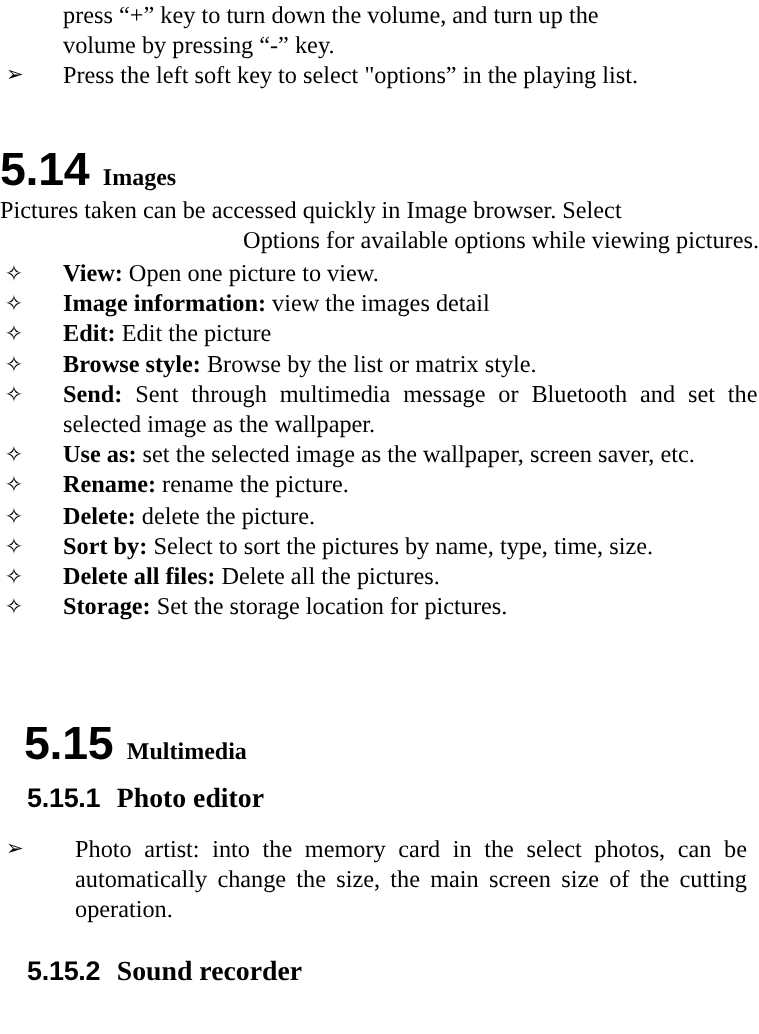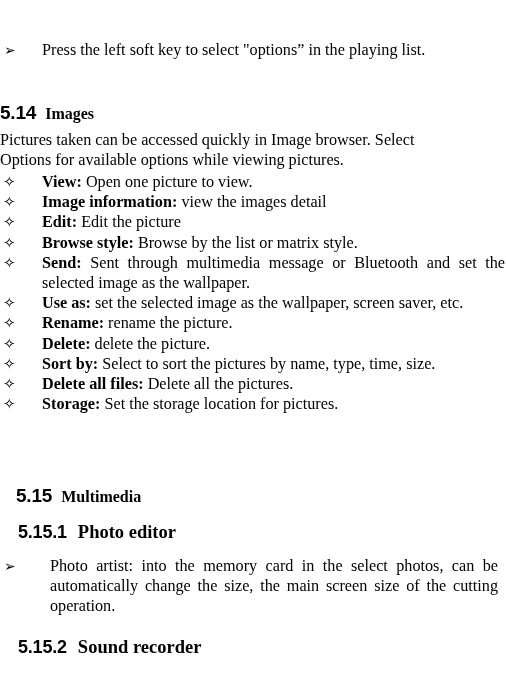--- a/index.html
+++ b/index.html
@@ -94,21 +94,21 @@
   
   .h2 {
     margin: 0;
     font-size: 0;
     line-height: 30px;
     white-space: nowrap;
   }
   .h2 .num {
     font-family: "Liberation Sans", "DejaVu Sans", sans-serif;
     font-weight: bold;
-    font-size: 19px;
+    font-size: 31px;
     letter-spacing: -0.2px;
   }
   .h2 .txt {
     font-family: "Liberation Serif", "DejaVu Serif", serif;
     font-weight: bold;
     font-size: 16px;
     padding-left: 9px;
   }
 
   .h3 {
@@ -131,33 +131,37 @@
   }
 
   
   .abs { position: absolute; left: 0; width: 506px; box-sizing: border-box; }
 </style>
 </head>
 <body>
 
 <div class="page">
 
+  <div class="abs cont-block" style="top:0px;">
+    <div>press “+” key to turn down the volume, and turn up the</div>
+    <div class="lastline">volume by pressing “-” key.</div>
+  </div>
 
   <div class="abs arrow-item" style="top:40px;">
     <span class="bullet">➢</span>
     <span class="lastline" style="display:block">Press the left soft key to select "options” in the playing list.</span>
   </div>
 
   <div class="abs h2" style="top:98px; padding-left:0px;">
     <span class="num">5.14</span><span class="txt">Images</span>
   </div>
 
   <div class="abs para full" style="top:130px;">
     <div>Pictures taken can be accessed quickly in Image browser. Select</div>
-    <div style="text-align:left">Options for available options while viewing pictures.</div>
+    <div style="text-align:right">Options for available options while viewing pictures.</div>
   </div>
 
   <div class="abs dia-list" style="top:172px;">
 
     <div class="dia-item">
       <span class="bullet">✧</span>
       <span class="lead">View:</span>
       <span>Open one picture to view.</span>
     </div>
 

